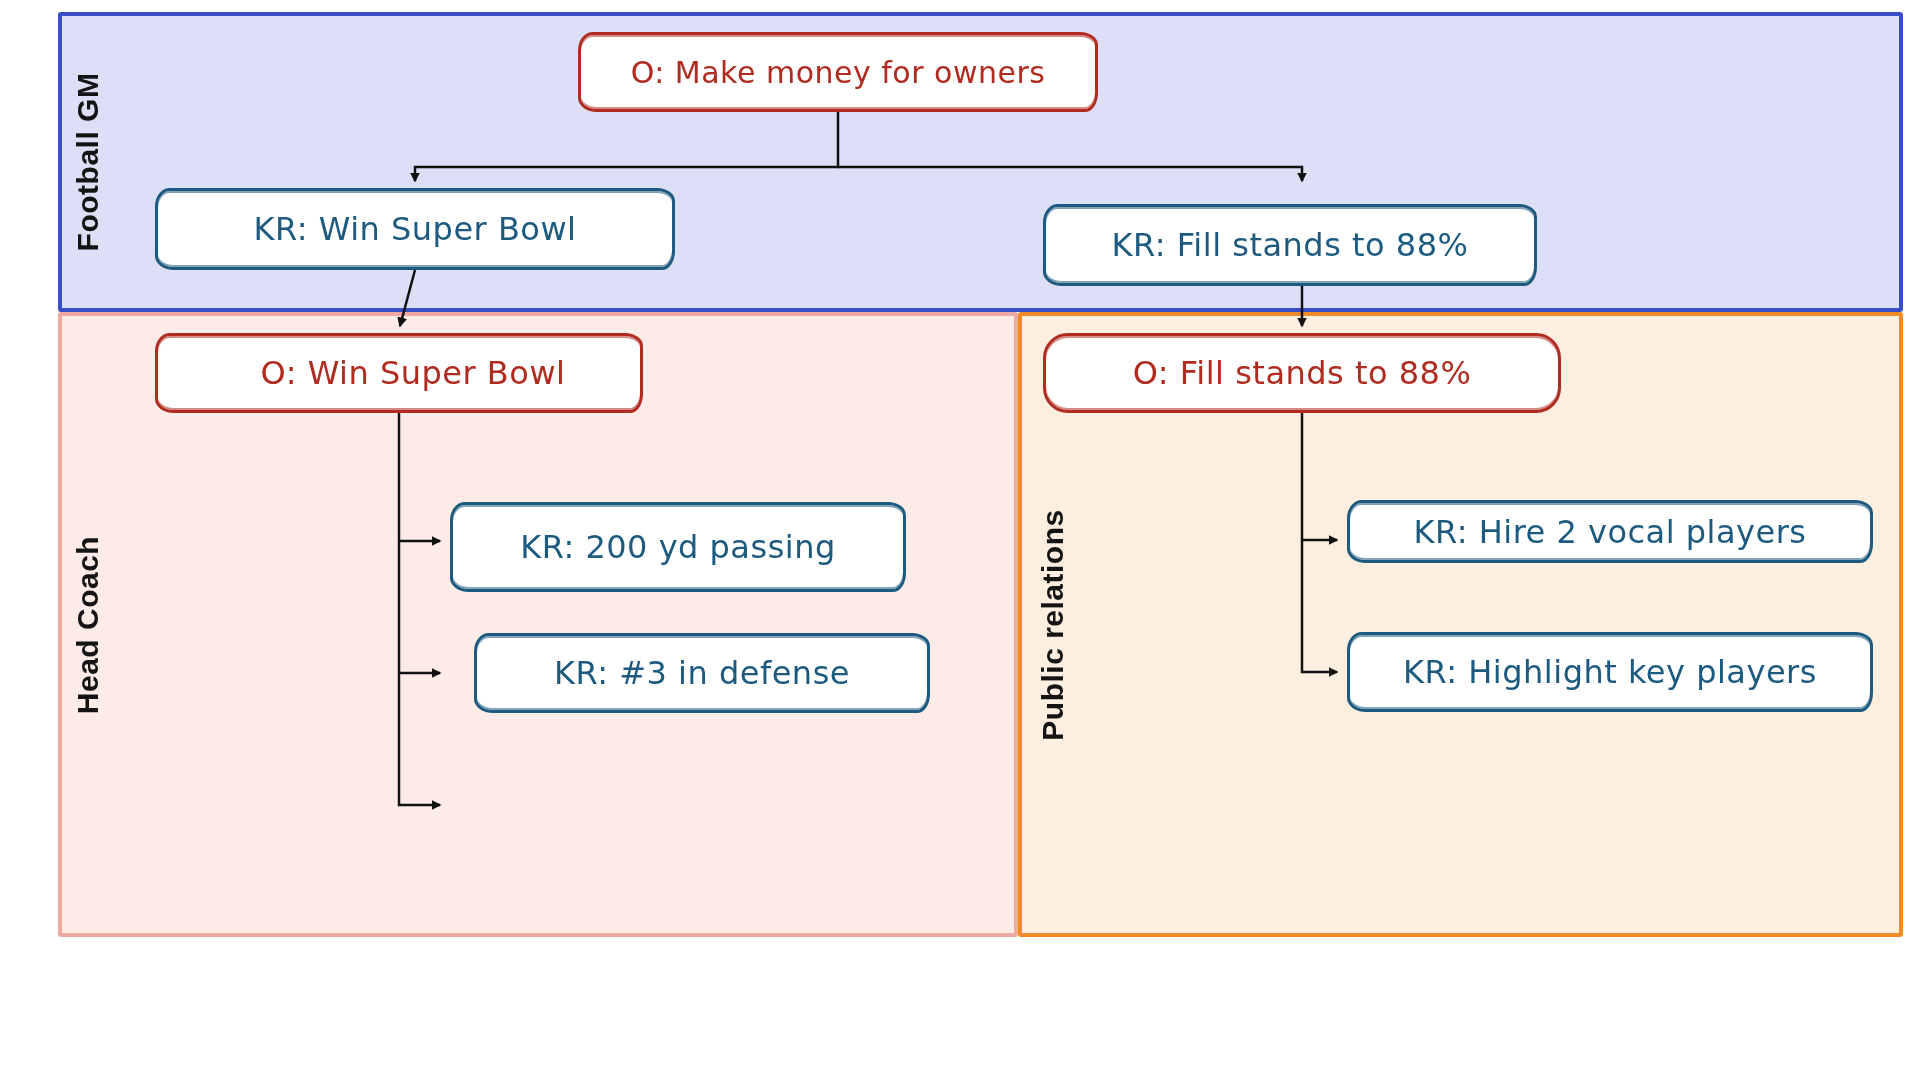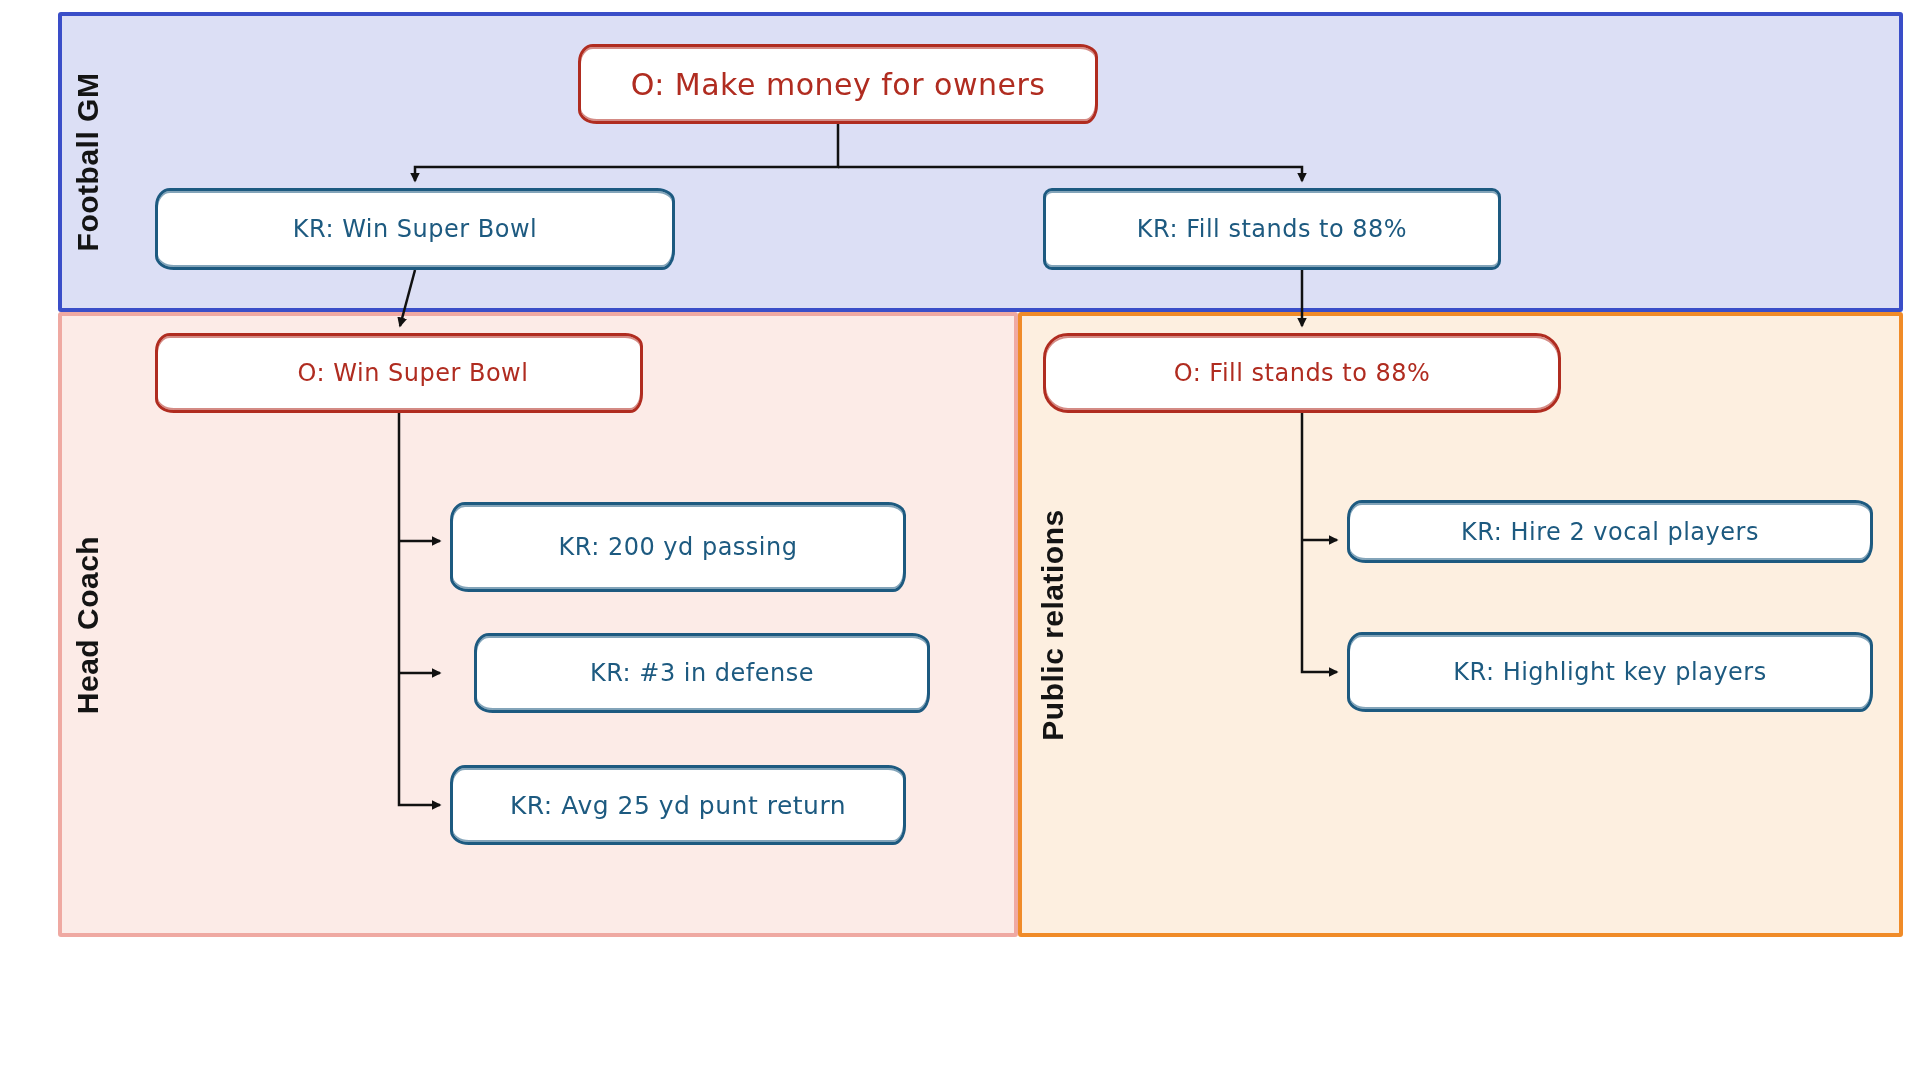--- a/index.html
+++ b/index.html
@@ -23,32 +23,32 @@
             font-family: "Liberation Sans", sans-serif;
             font-weight: bold; font-size: 30px; color: #141414;
             letter-spacing: 0.5px; white-space: nowrap; }
   .vlabel-gm { left: -72px; top: 142px; }
   .vlabel-hc { left: -72px; top: 605px; }
   .vlabel-pr { left: 893px; top: 605px; }
 
   
   .node { position: absolute; box-sizing: border-box; background: #ffffff;
           display: flex; align-items: center; justify-content: center;
-          white-space: nowrap; font-size: 24px; letter-spacing: 0.5px;
+          white-space: nowrap; font-size: 32px; letter-spacing: 0.5px;
           border-radius: 15px 18px 13px 19px / 18px 13px 19px 14px; }
   .objective  { --c: #b02c20; color: var(--c); border: 3.5px solid var(--c);
                 box-shadow: inset 0 2px 0 rgba(176,44,32,0.55),
                             inset 0 -2px 0 rgba(176,44,32,0.55); }
   .key-result { --c: #1d5a80; color: var(--c); border: 3.5px solid var(--c);
                 box-shadow: inset 0 2px 0 rgba(29,90,128,0.55),
                             inset 0 -2px 0 rgba(29,90,128,0.55); }
 
-  .node-o1   { left: 578px;  top: 44px;  width: 520px; height: 80px; font-size: 30px; }
+  .node-o1   { left: 578px;  top: 32px;  width: 520px; height: 80px; font-size: 30px; }
   .node-kr1a { left: 155px;  top: 188px; width: 520px; height: 82px; }
-  .node-kr1b { left: 1043px; top: 188px; width: 458px; height: 82px; border-radius: 9px; }
+  .node-kr1b { left: 1043px; top: 204px; width: 494px; height: 82px; }
   .node-o2   { left: 155px;  top: 333px; width: 488px; height: 80px; padding-left: 28px; }
   .node-kr2a { left: 450px;  top: 502px; width: 456px; height: 90px; }
   .node-kr2b { left: 450px;  top: 633px; width: 456px; height: 80px; margin-left: 24px; }
   .node-kr2c { left: 450px;  top: 765px; width: 456px; height: 80px; font-size: 25px; }
   .node-o3   { left: 1043px; top: 333px; width: 518px; height: 80px; border-radius: 25px; }
   .node-kr3a { left: 1347px; top: 500px; width: 526px; height: 63px; }
   .node-kr3b { left: 1347px; top: 632px; width: 526px; height: 80px; }
 
   
   #edges { position: absolute; left: 0; top: 0; pointer-events: none; }
@@ -89,21 +89,20 @@
   <div class="node key-result node-kr1a">KR: Win Super Bowl</div>
 
   <div class="node key-result node-kr1b">KR: Fill stands to 88%</div>
 
   <div class="node objective node-o2">O: Win Super Bowl</div>
 
   <div class="node key-result node-kr2a">KR: 200 yd passing</div>
 
   <div class="node key-result node-kr2b">KR: #3 in defense</div>
 
-  <div class="node key-result node-kr2c">KR: Avg 25 yd punt return</div>
 
   <div class="node objective node-o3">O: Fill stands to 88%</div>
 
   <div class="node key-result node-kr3a">KR: Hire 2 vocal players</div>
 
   <div class="node key-result node-kr3b">KR: Highlight key players</div>
 
 </div>
 
 </body></html>

